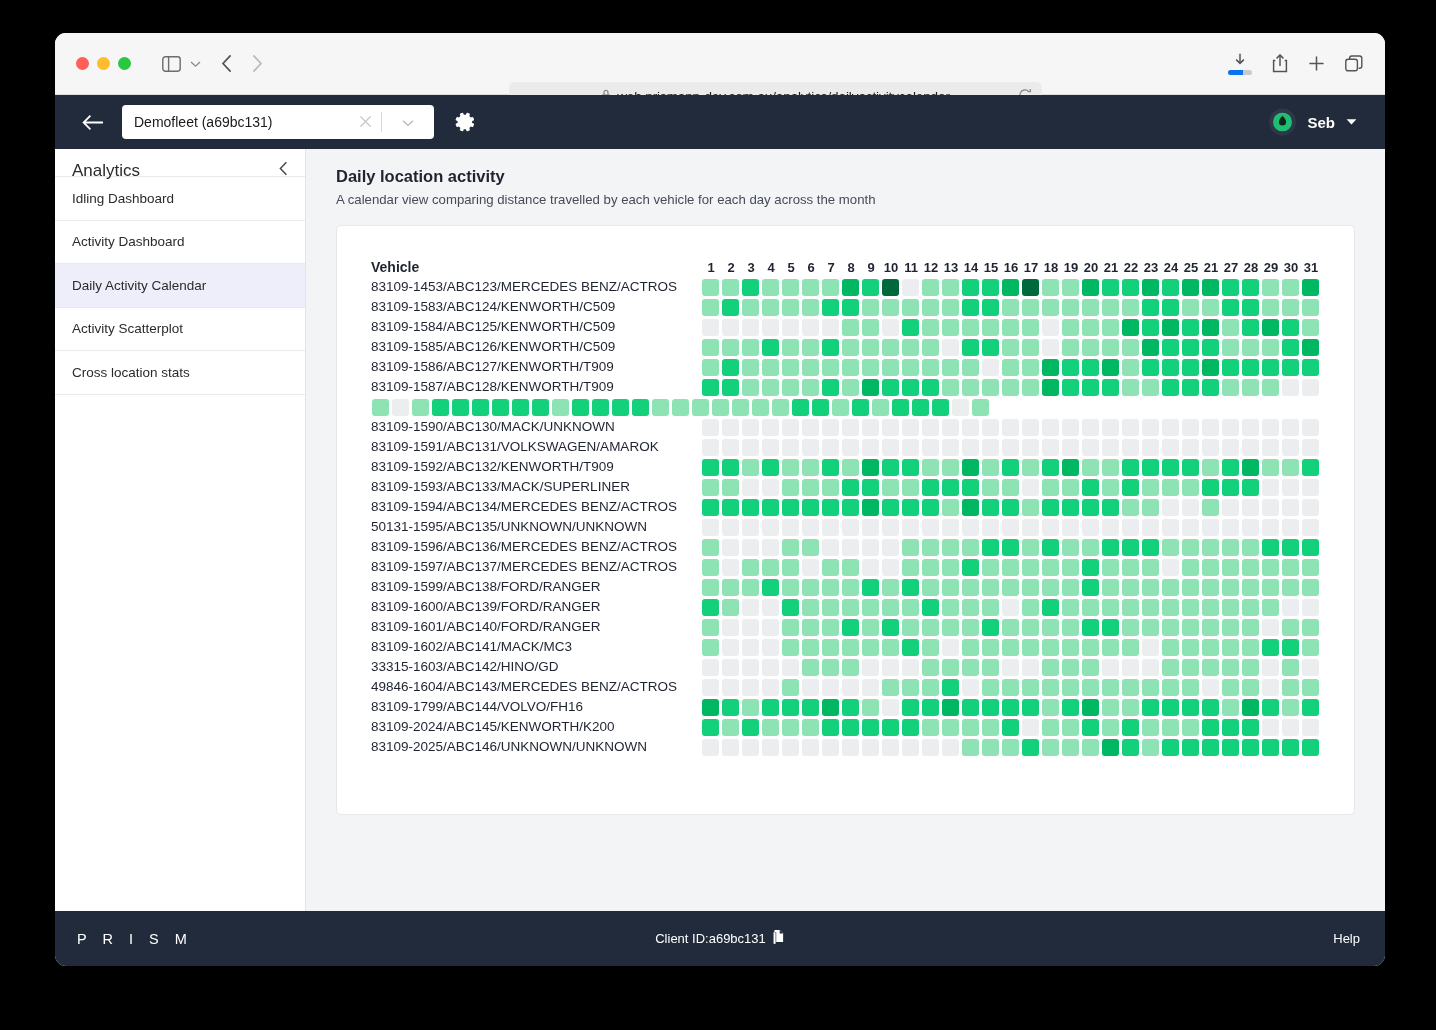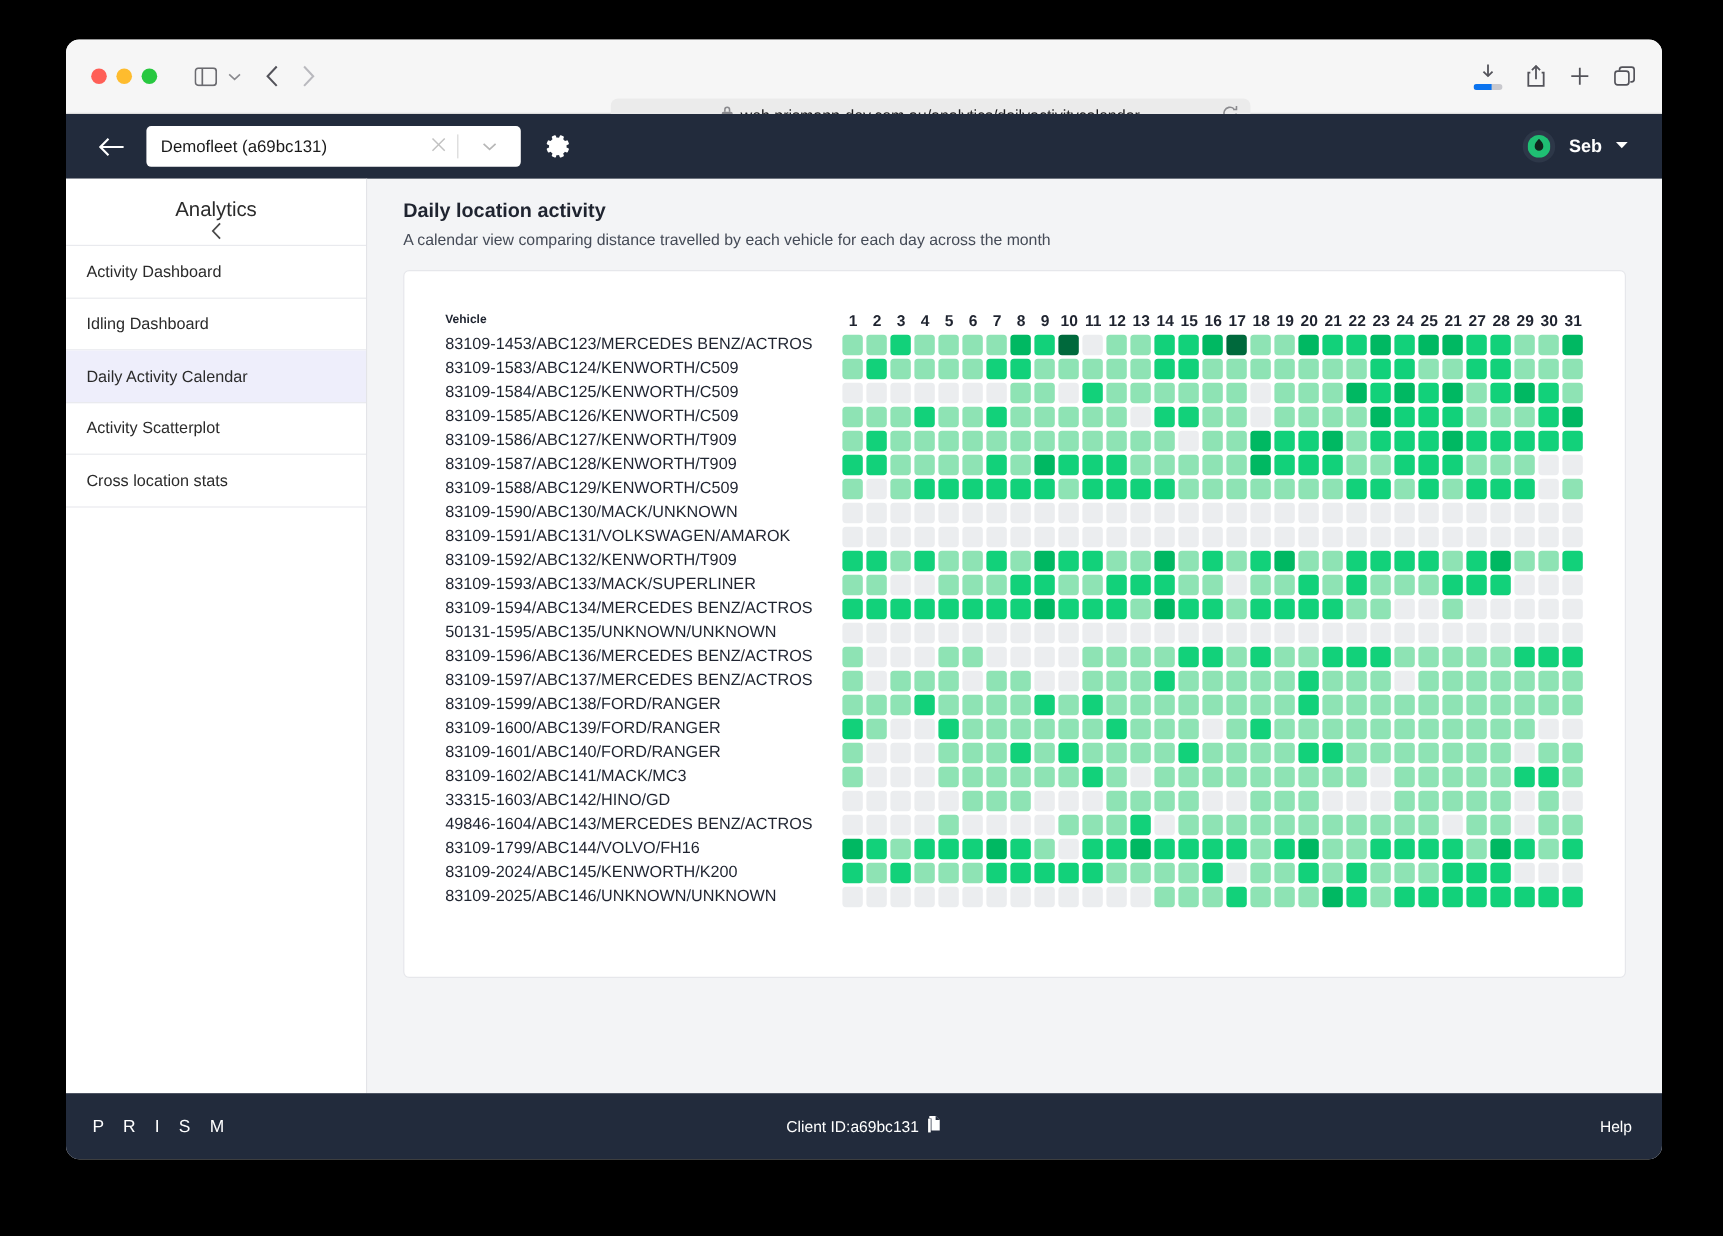--- a/index.html
+++ b/index.html
@@ -128,25 +128,24 @@
   }
 
   
   #sidebar {
     width: 251px;
     background: #ffffff;
     border-right: 1px solid #e3e4e8;
     flex: 0 0 251px;
   }
   #sidebar-header {
-    height: 56px;
+    height: 28px;
     display: flex; align-items: center; justify-content: space-between;
     padding: 16px 17px 0 17px;
     border-bottom: 1px solid #e9eaee;
-    flex-direction: column;
   }
   #sidebar-title { font-size: 17px; color: #2b2b2b; }
   #sidebar-collapse-icon { color: #4a4a4a; }
   .sidebar-item {
     height: 43.5px;
     display: flex; align-items: center;
     padding-left: 17px;
     font-size: 13.5px;
     color: #2b2b2b;
     border-bottom: 1px solid #e9eaee;
@@ -203,21 +202,21 @@
     position: relative;
     font-size: 0;
   }
   #heatmap-head {
     display: flex; align-items: flex-end;
     height: 22px;
     margin-bottom: 2px;
   }
   #vehicle-col-header {
     width: 330px;
-    font-size: 10px; font-weight: bold; color: #1f2430;
+    font-size: 14px; font-weight: bold; color: #1f2430;
     font-family: "Liberation Sans", sans-serif;
     flex: 0 0 330px;
     line-height: 16px;
   }
   .day-header {
     width: 20px;
     flex: 0 0 20px;
     text-align: center;
     font-size: 13px;
     font-weight: bold;
@@ -410,24 +409,24 @@
     <div id="sidebar">
       <div id="sidebar-header">
         <span id="sidebar-title">Analytics</span>
         <span id="sidebar-collapse-icon">
           <svg width="9" height="15" viewBox="0 0 9 15" fill="none" stroke="#4a4a4a" stroke-width="1.5">
             <path d="M7.4 1.2 L1.4 7.5 L7.4 13.8"></path>
           </svg>
         </span>
       </div>
       <div class="sidebar-item">
-        <span>Activity Dashboard</span>
+        <span>Idling Dashboard</span>
       </div>
       <div class="sidebar-item">
-        <span>Idling Dashboard</span>
+        <span>Activity Dashboard</span>
       </div>
       <div class="sidebar-item active">
         <span>Daily Activity Calendar</span>
       </div>
       <div class="sidebar-item">
         <span>Activity Scatterplot</span>
       </div>
       <div class="sidebar-item">
         <span>Cross location stats</span>
       </div>
@@ -1059,21 +1058,20 @@
                   </div>
                   <div class="hm-cell">
                     <i style="background: rgb(235, 237, 239);"></i>
                   </div>
                   <div class="hm-cell">
                     <i style="background: rgb(235, 237, 239);"></i>
                   </div>
                 </div>
               </div>
               <div class="hm-row">
-                <div class="hm-label">83109-1588/ABC129/KENWORTH/C509</div>
                 <div class="hm-cells">
                   <div class="hm-cell">
                     <i style="background: rgb(142, 227, 180);"></i>
                   </div>
                   <div class="hm-cell">
                     <i style="background: rgb(235, 237, 239);"></i>
                   </div>
                   <div class="hm-cell">
                     <i style="background: rgb(142, 227, 180);"></i>
                   </div>

